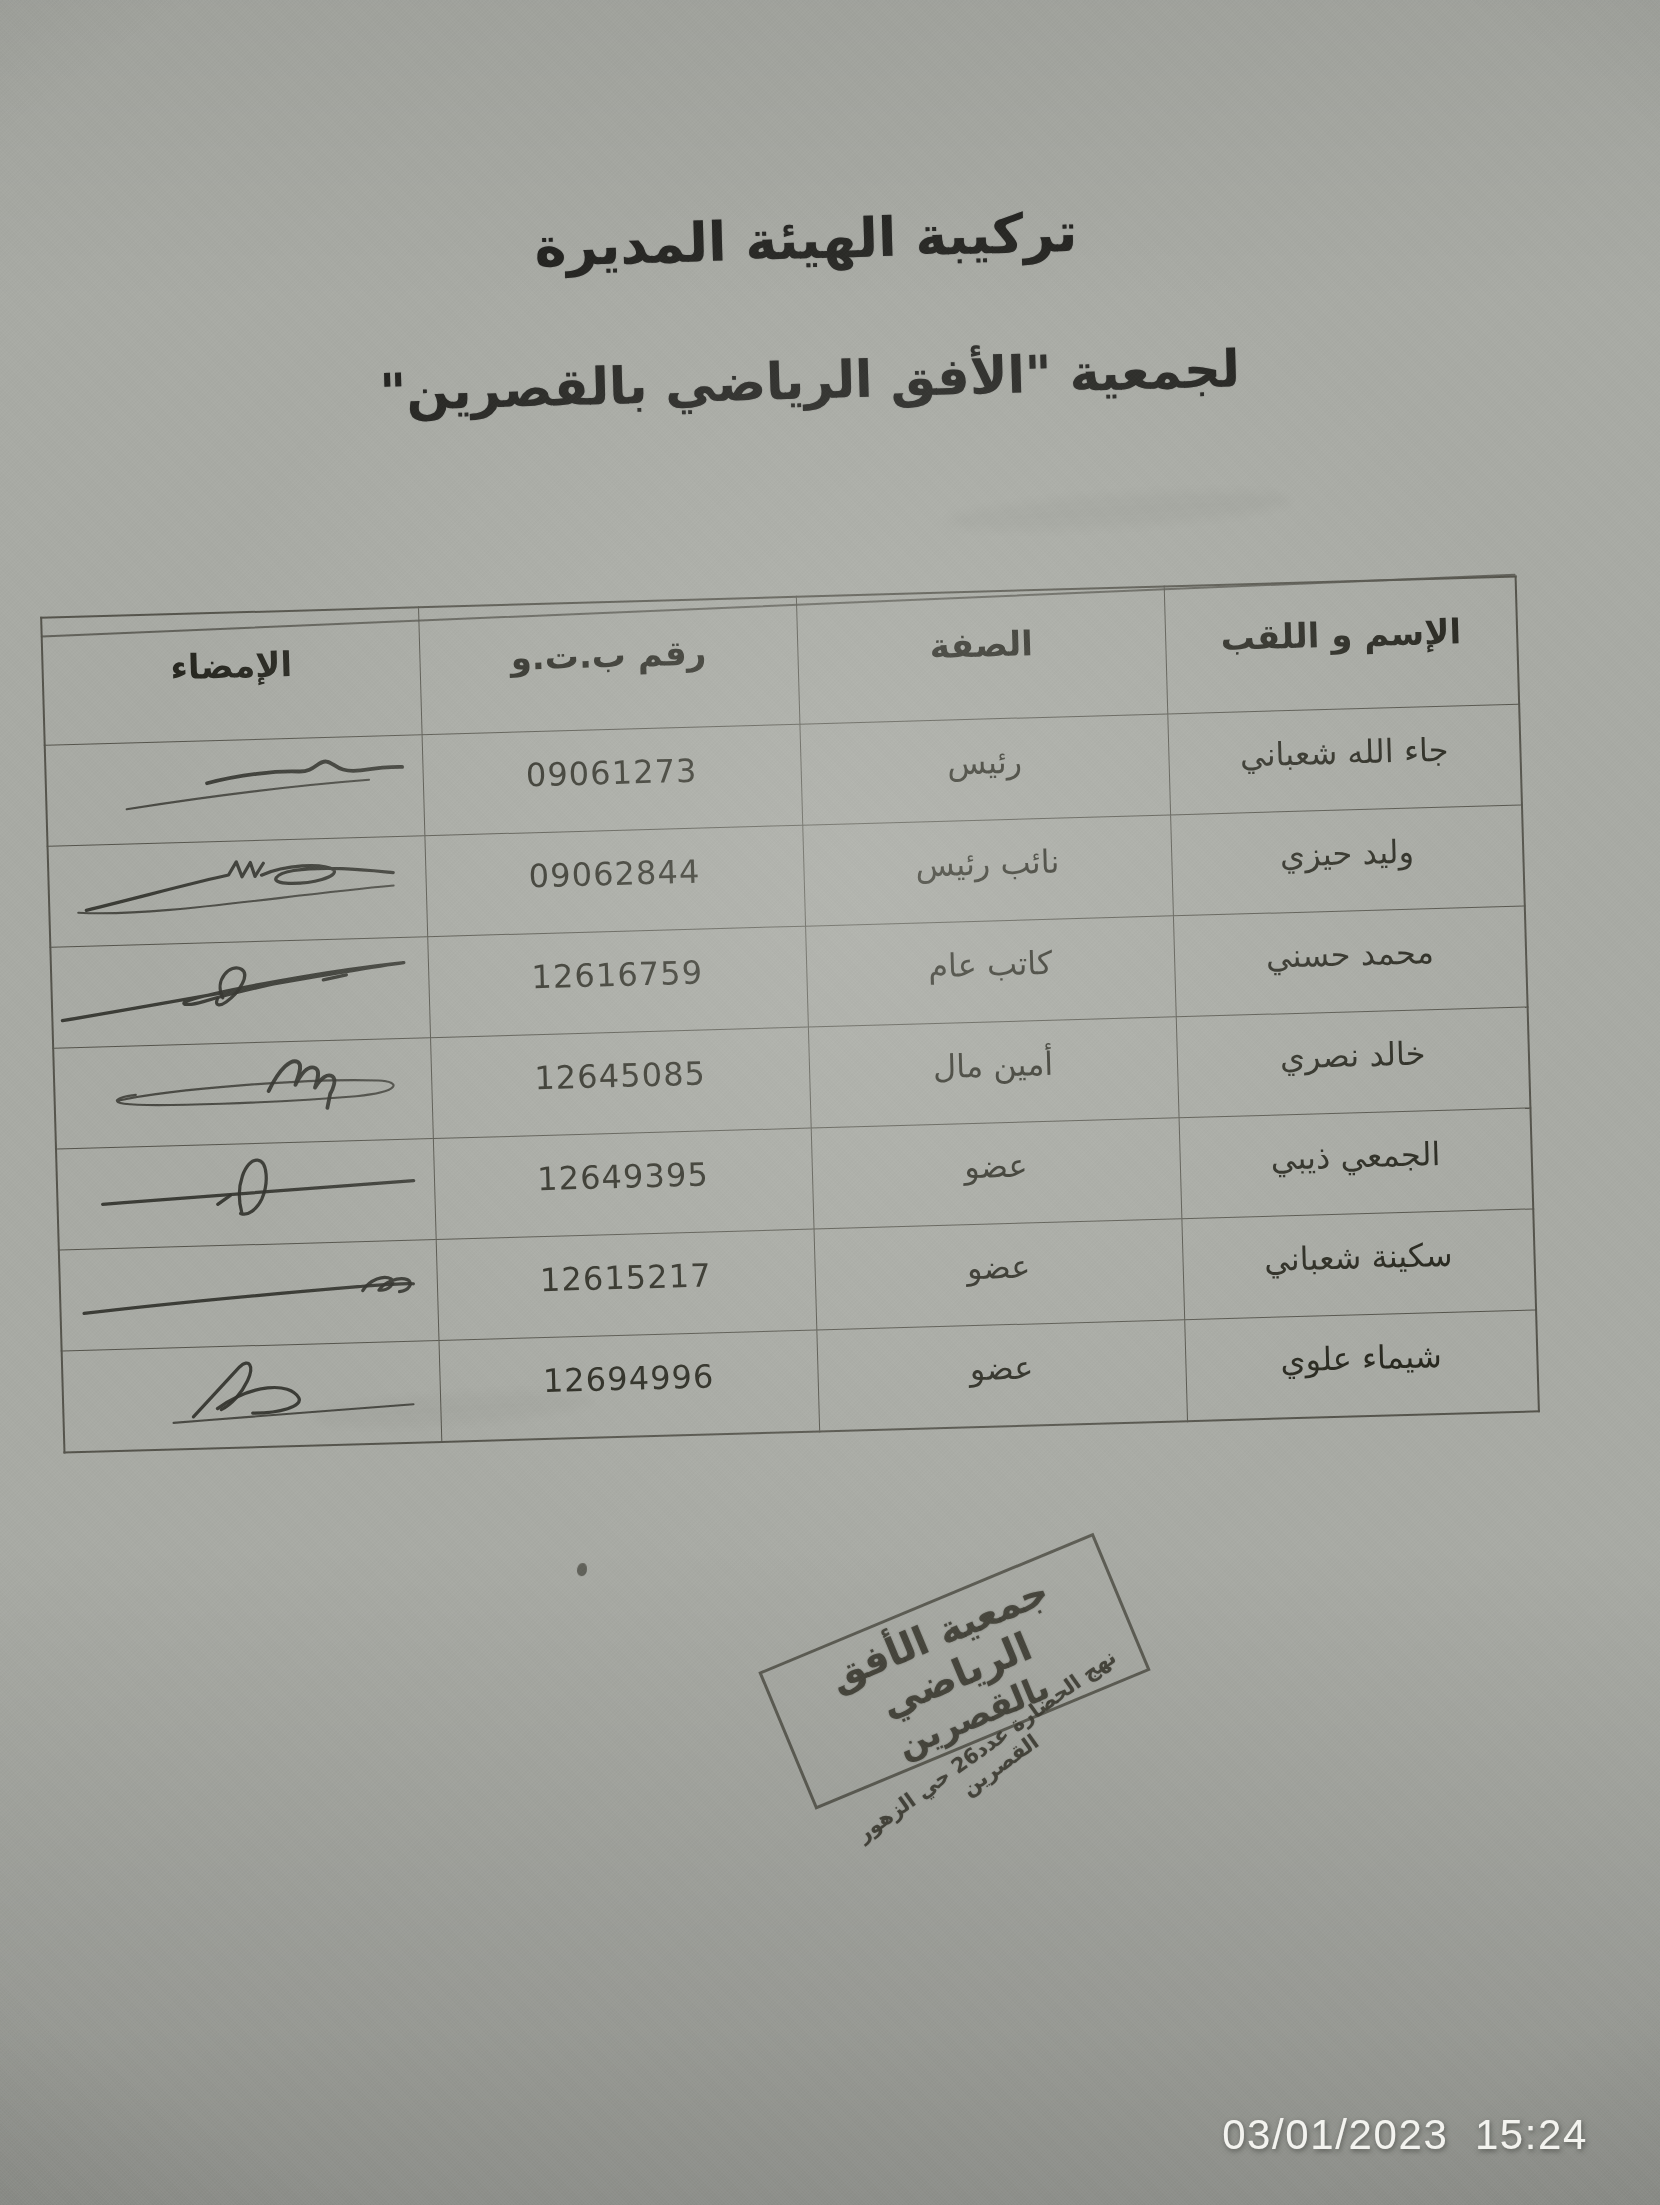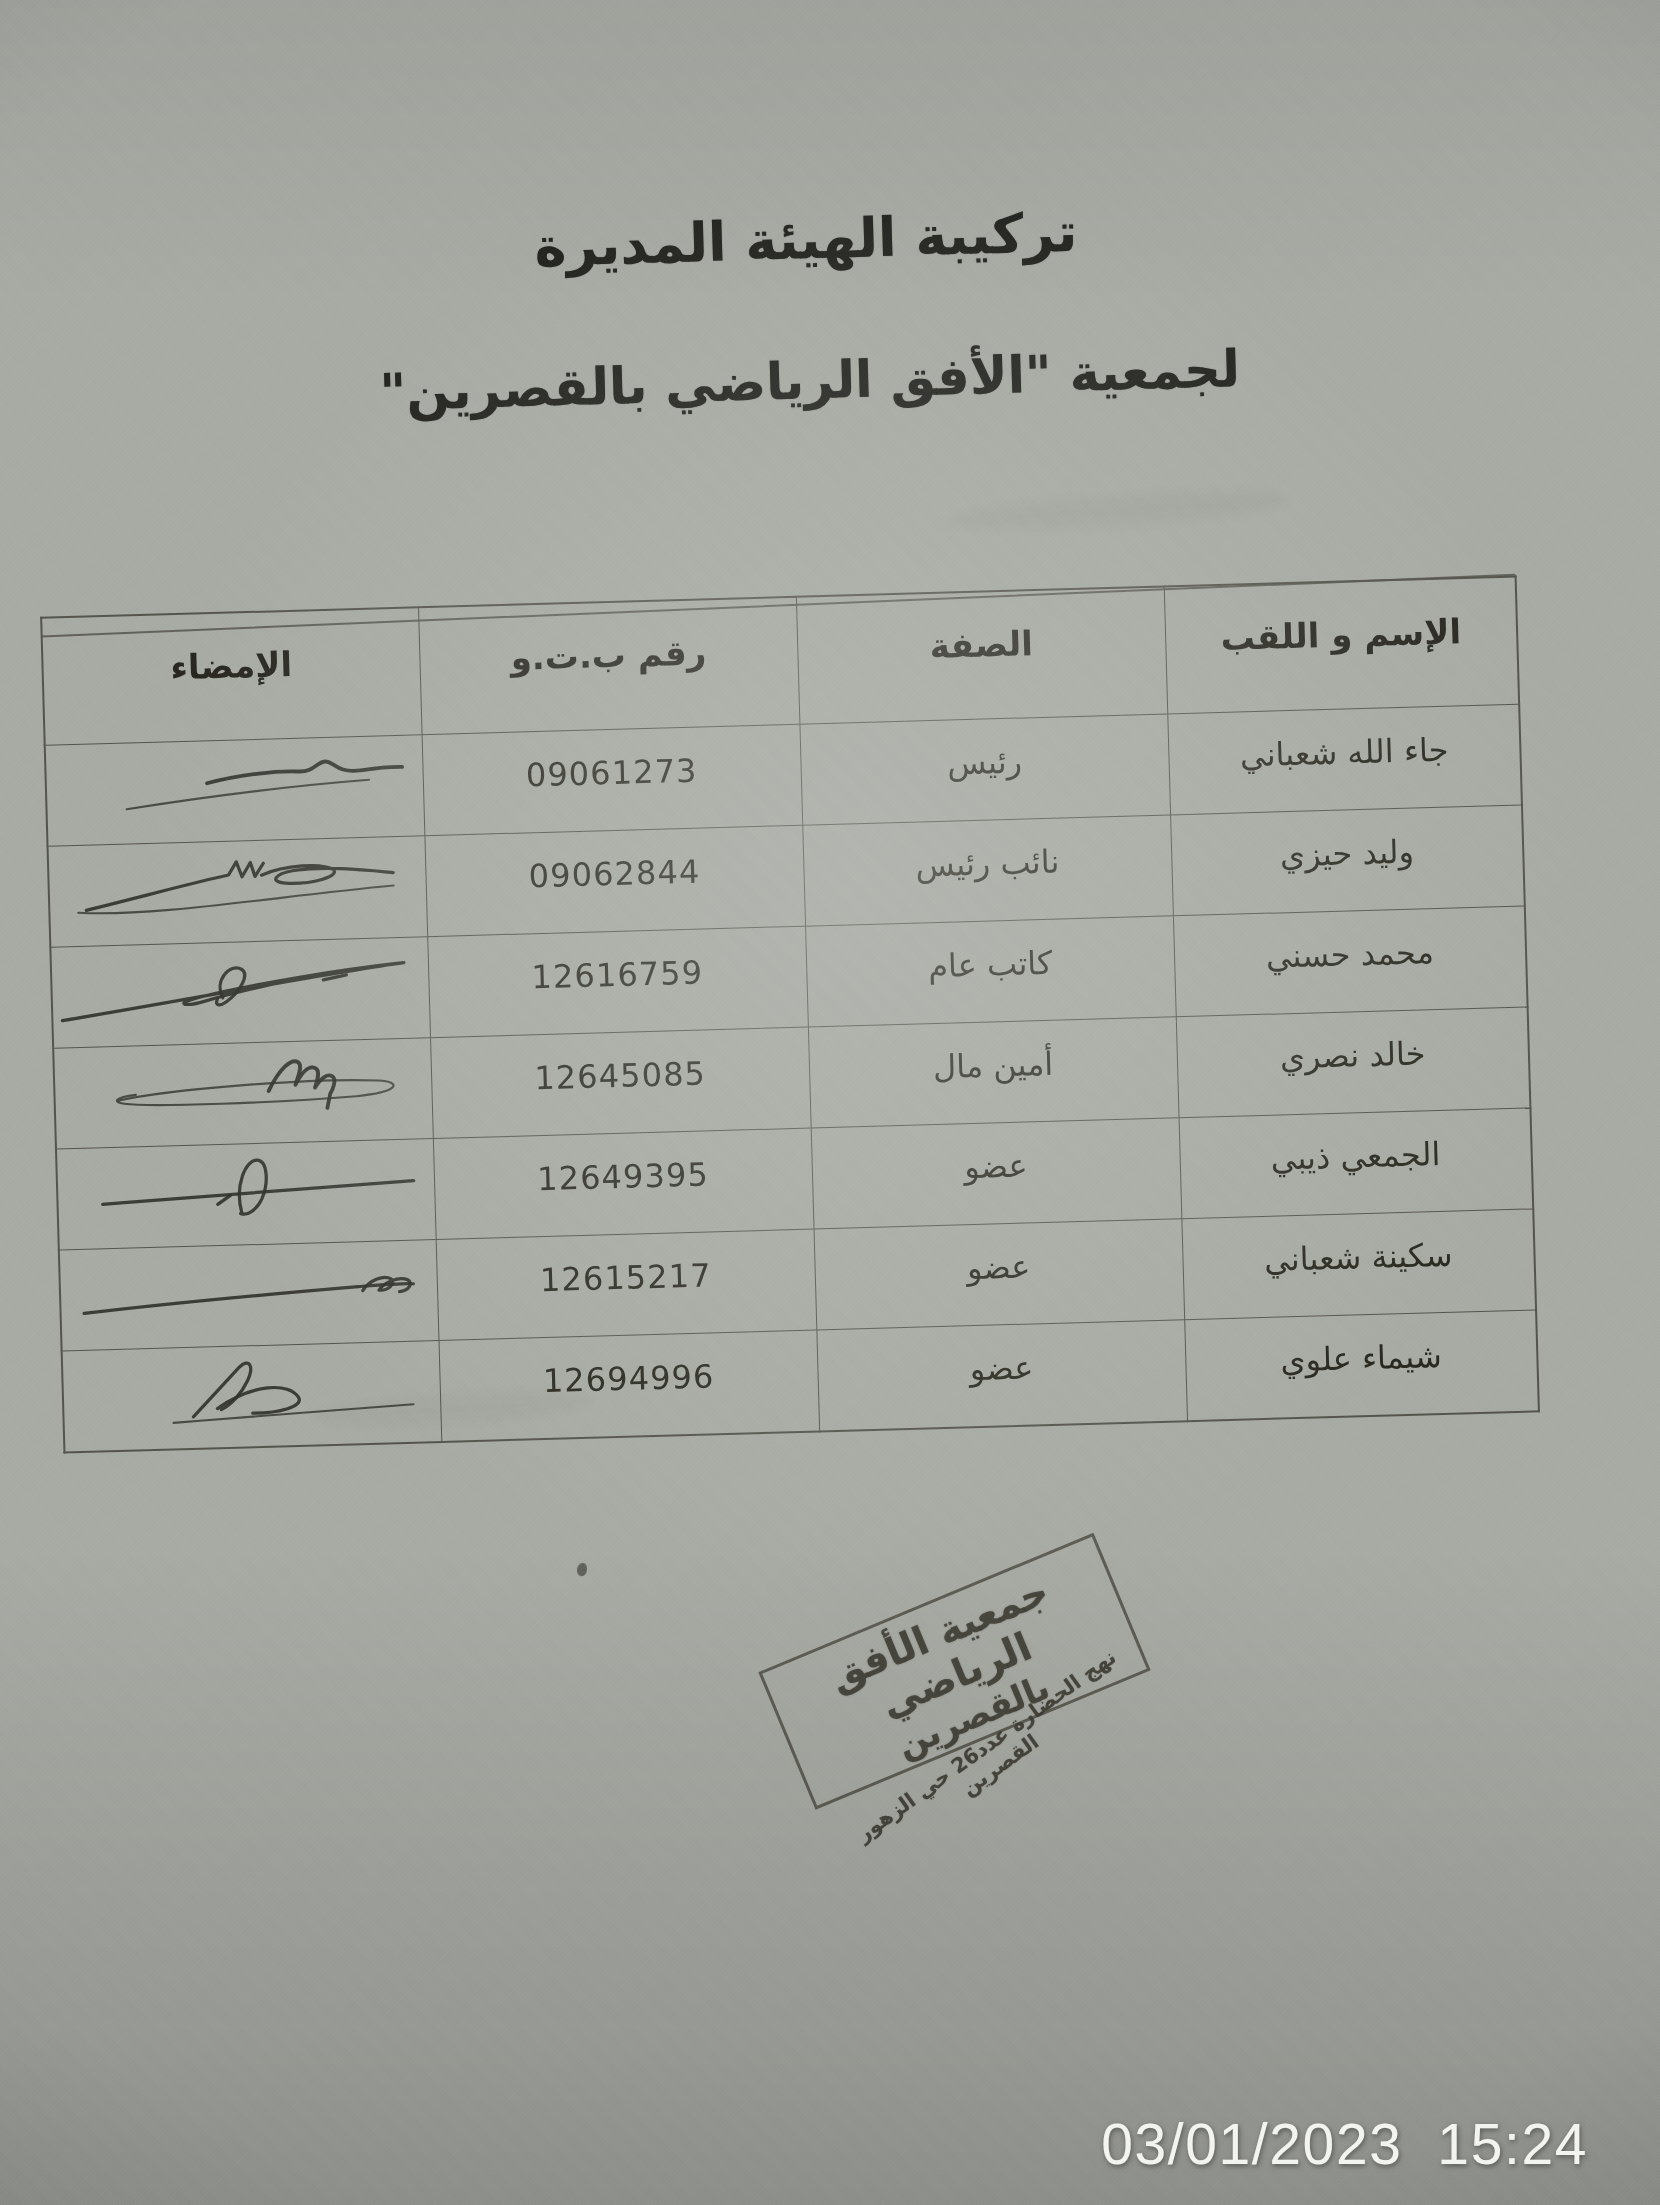--- a/index.html
+++ b/index.html
@@ -75,21 +75,21 @@
     text-shadow:0 0 1.1px rgba(62,61,52,.5);
   }
   .speck{position:absolute;left:564px;top:1556px;width:9.7px;height:13px;background:#4a4a42;border-radius:60% 40% 55% 45%;opacity:.75;filter:blur(0.5px);}
   .smudge{position:absolute;background:#3c3c36;opacity:.045;filter:blur(4.9px);border-radius:50%;}
   .smudge.a{left:962px;top:503px;width:346px;height:32px;transform:rotate(-2deg);}
   .smudge.b{left:303px;top:1384px;width:281px;height:29px;transform:rotate(-2deg);opacity:.035;}
 
   .timestamp{
     position:absolute;right:72px;top:2111px;z-index:9;
     font-family:"Liberation Sans",sans-serif;
-    font-size:57px;font-weight:400;letter-spacing:1.6px;white-space:pre;
+    font-size:42px;font-weight:400;letter-spacing:1.6px;white-space:pre;
     color:#f3f3ef;
     text-shadow:1.1px 1.6px 4.9px rgba(55,57,52,.65), 0 0 1.1px rgba(255,255,255,.35);
   }
 </style>
 </head>
 <body>
 
 <div class="paper-tilt">
 
   <div class="doc-title" dir="rtl">

